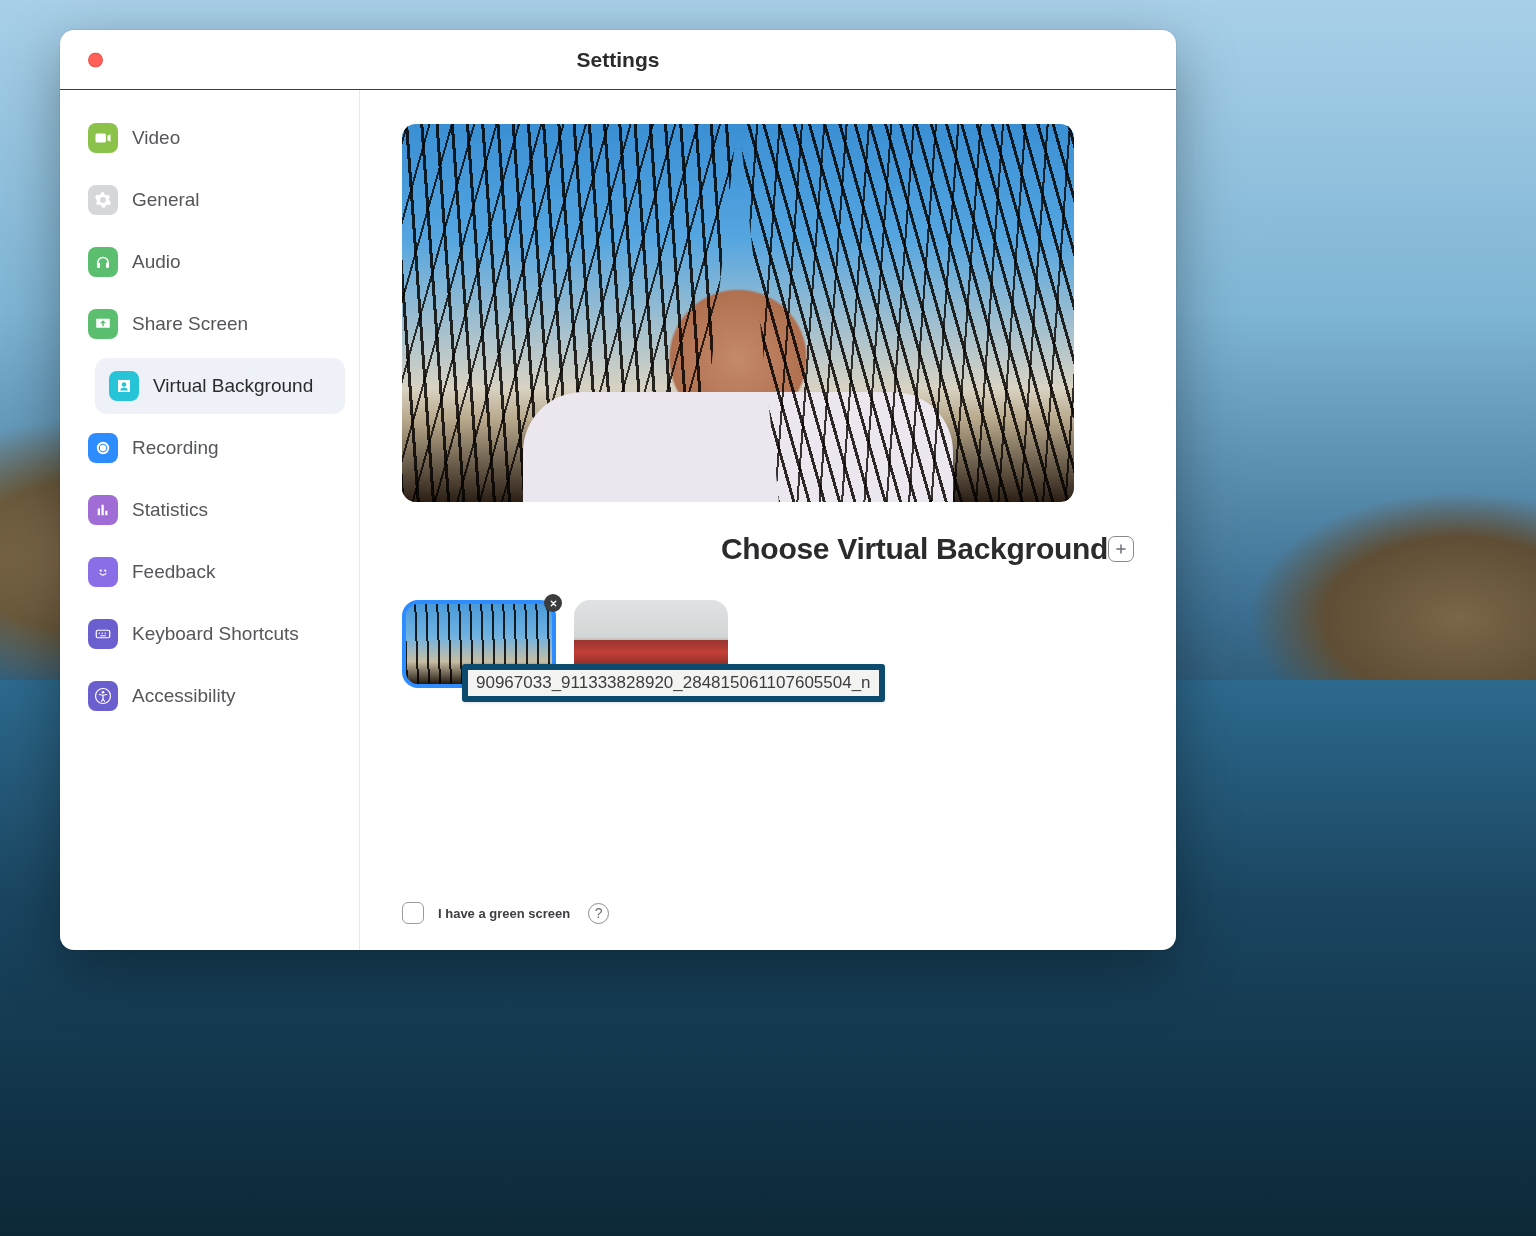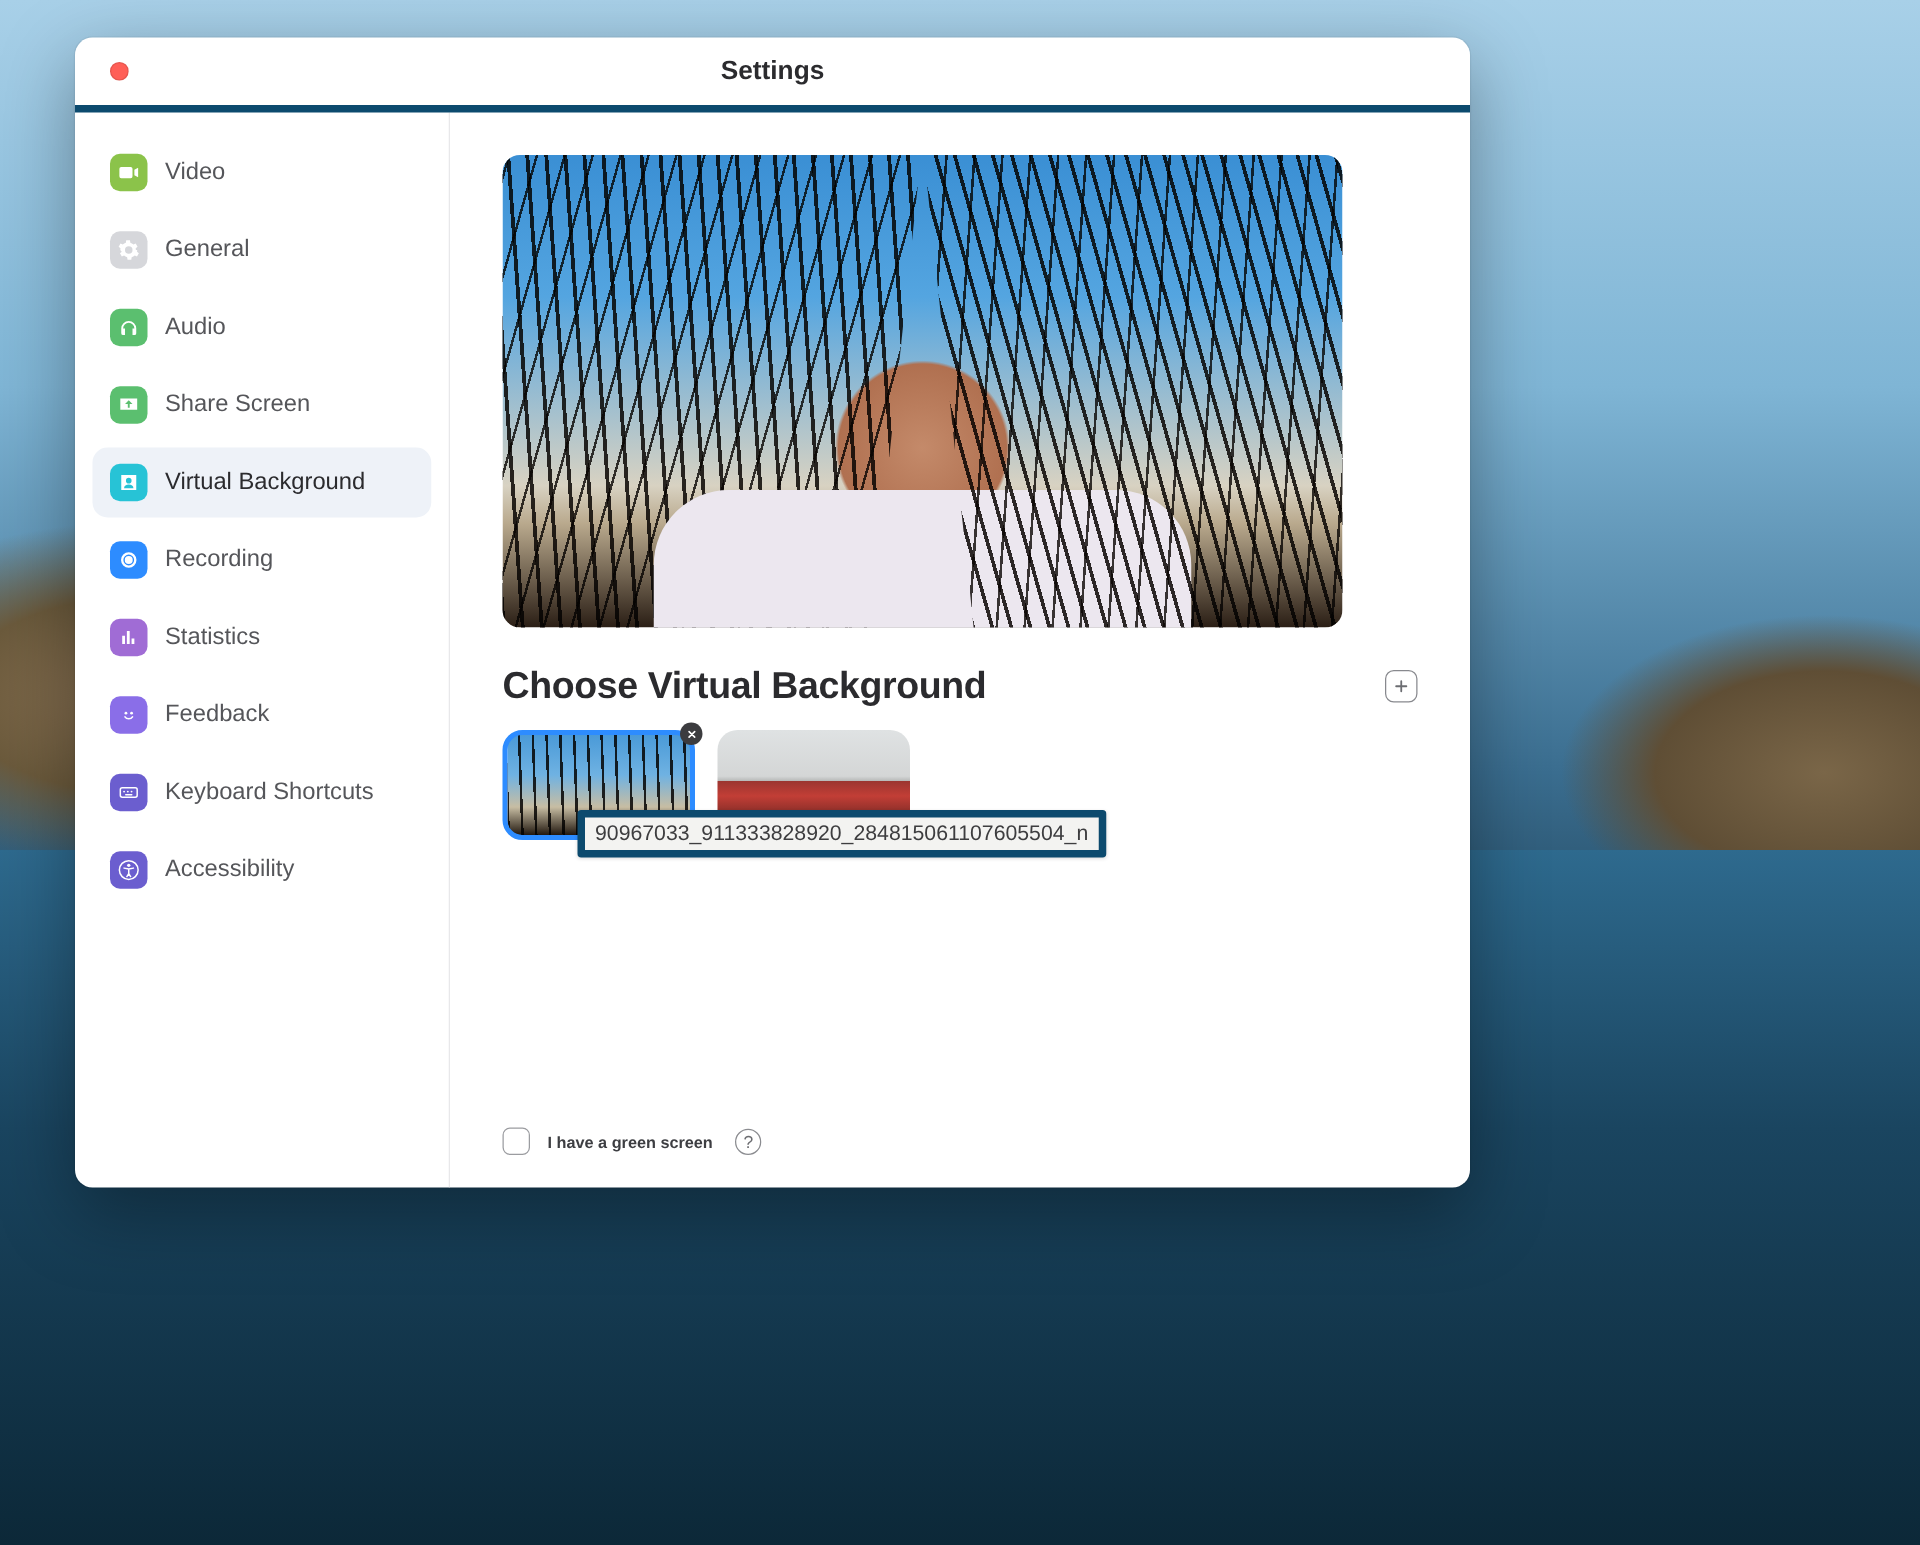--- a/index.html
+++ b/index.html
@@ -28,21 +28,21 @@
     width: 1116px; height: 920px;
     background: #ffffff;
     border-radius: 14px;
     box-shadow: 0 20px 60px rgba(0,0,0,0.35), 0 0 0 1px rgba(0,0,0,0.05);
     display: flex;
     flex-direction: column;
     overflow: hidden;
   }
   .titlebar {
     height: 60px;
-    border-bottom: 6px solid #0c4a6e;
+    border-bottom: 1px solid #0c4a6e;
     display: flex;
     align-items: center;
     position: relative;
   }
   .traffic-close {
     position: absolute;
     left: 28px; top: 50%;
     transform: translateY(-50%);
     width: 15px; height: 15px;
     border-radius: 50%;
@@ -74,20 +74,21 @@
     border-radius: 12px;
     cursor: pointer;
     color: #55565a;
     font-size: 19px;
     font-weight: 500;
     margin-bottom: 6px;
   }
   .sidebar-item.active {
     background: #eef2f8;
     color: #2b2b2e;
+    margin-left: 21px;
   }
   .sidebar-icon {
     width: 30px; height: 30px;
     border-radius: 8px;
     display: flex;
     align-items: center;
     justify-content: center;
     flex-shrink: 0;
   }
   .sidebar-icon svg { width: 18px; height: 18px; }
@@ -122,22 +123,22 @@
   .preview::after  { right:-8%; transform: skewX(6deg); }
   .preview-shirt {
     position:absolute; left:50%; transform:translateX(-50%);
     bottom:-20px; width:430px; height:130px;
     background: #ece7ef;
     border-radius: 60px 60px 0 0;
   }
   .section-header {
     display: flex;
     align-items: center;
-    justify-content: space-between;
-    margin-bottom: 18px;
+    justify-content: flex-end;
+    margin-bottom: 34px;
   }
   .section-title {
     font-size: 30px;
     font-weight: 800;
     color: #2b2b2e;
     letter-spacing: -0.3px;
   }
   .add-btn {
     width: 26px; height: 26px;
     border: 1.8px solid #88898e;

